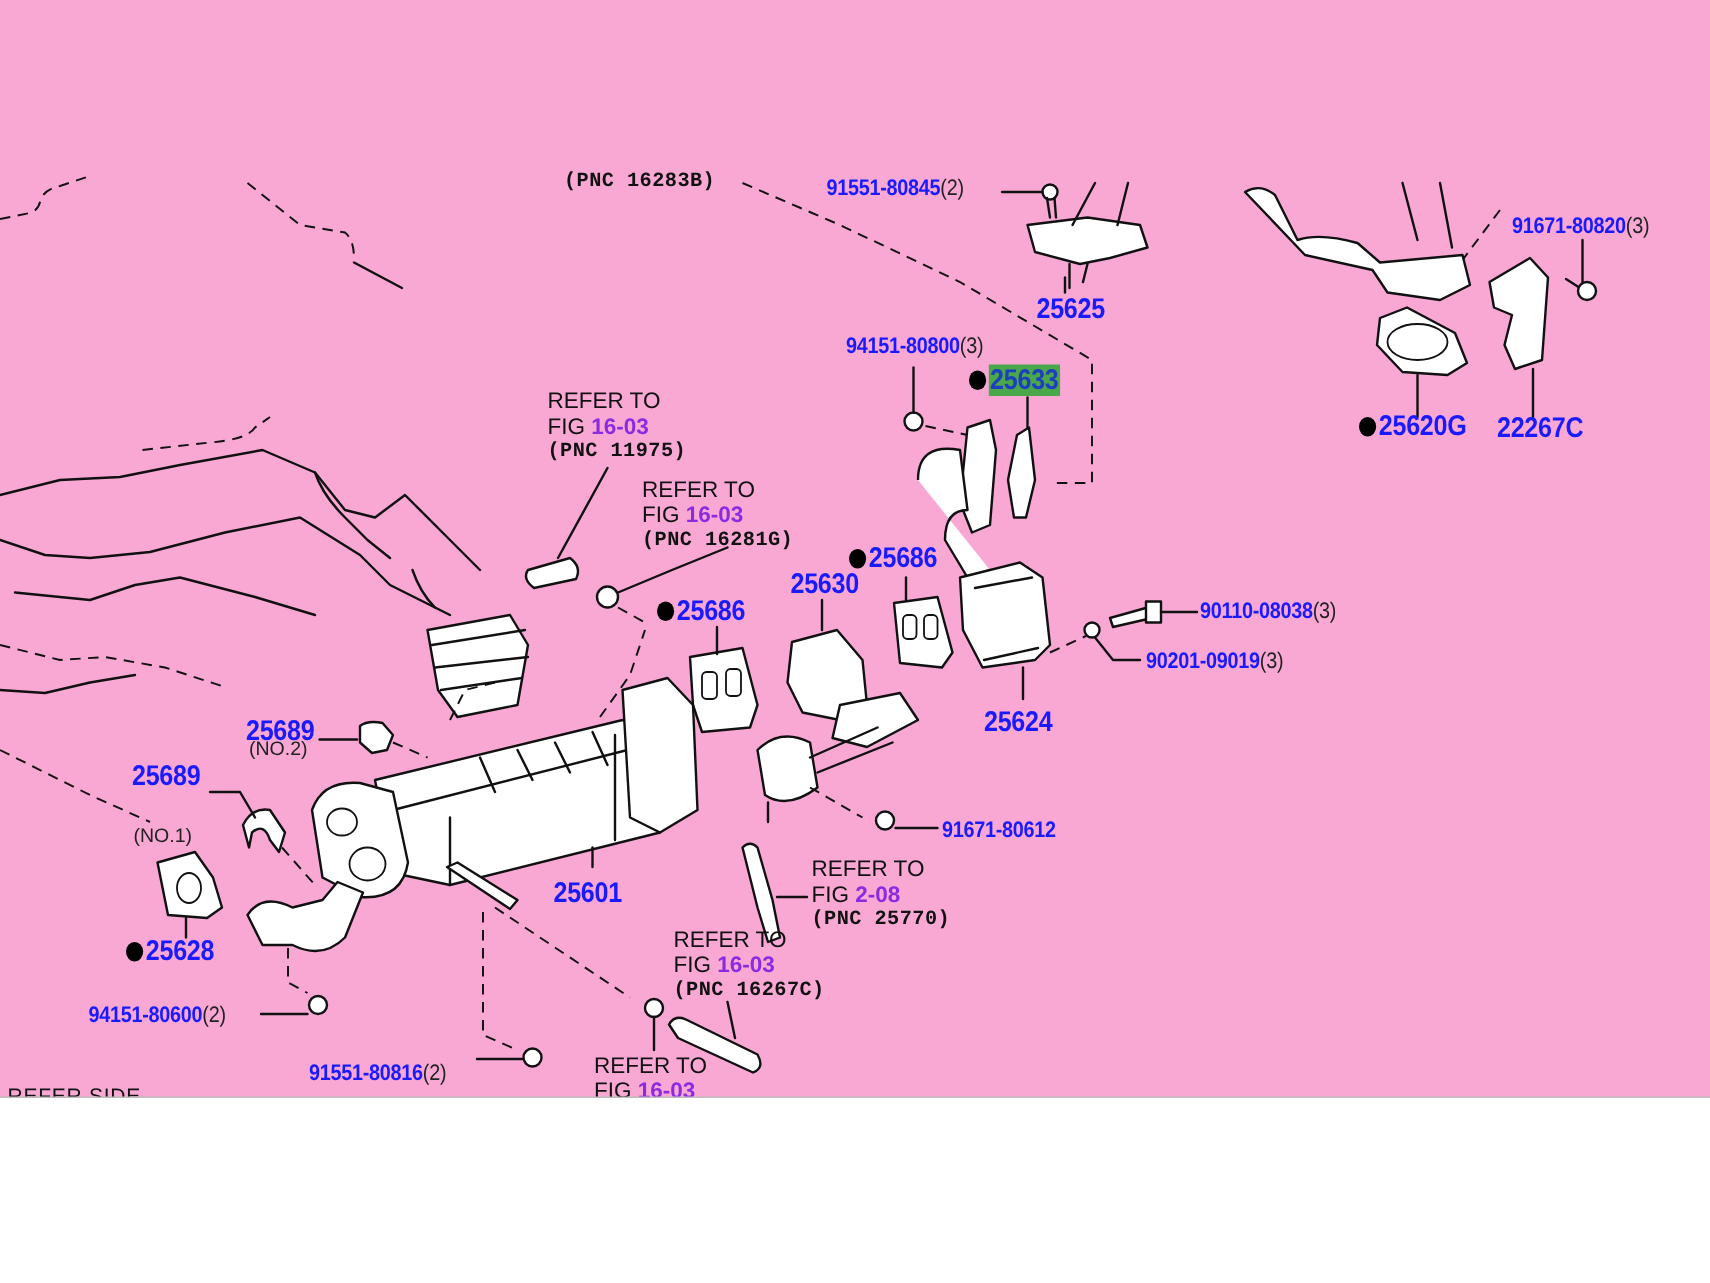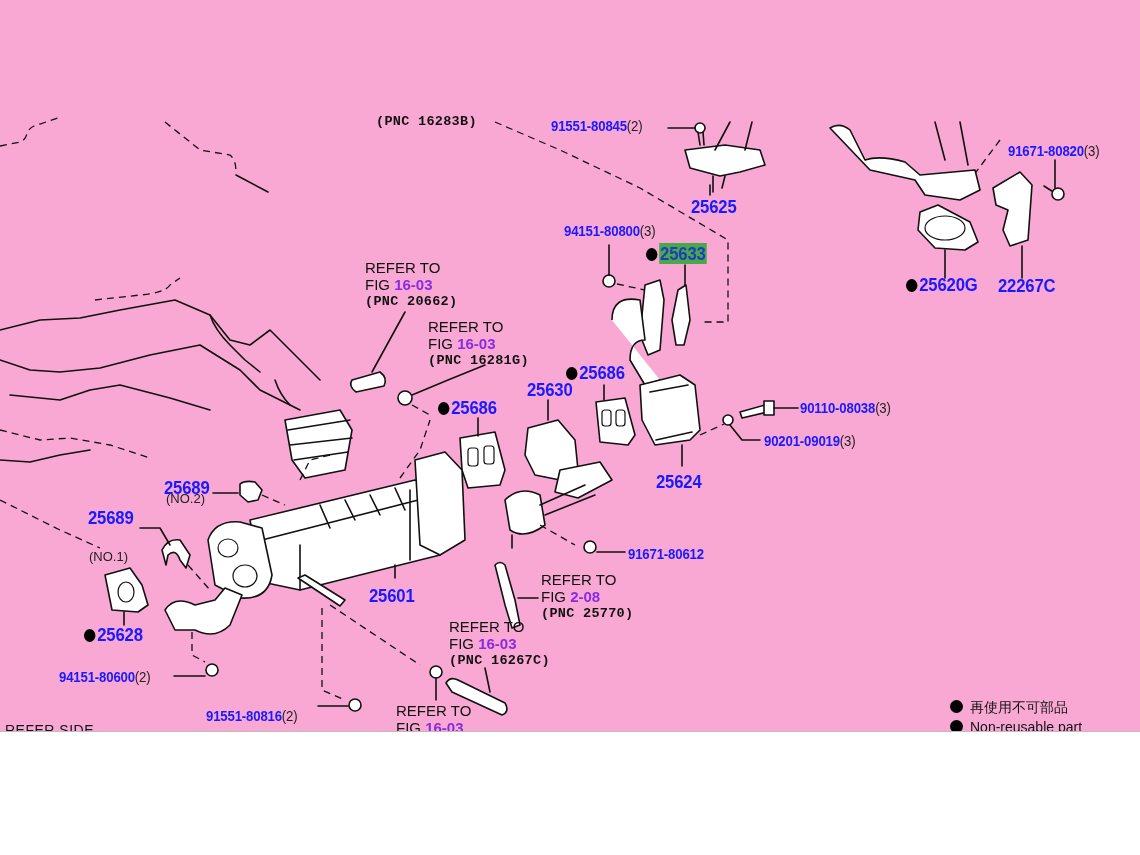--- a/index.html
+++ b/index.html
@@ -251,21 +251,21 @@
     <span>94151-80600</span><span class="qty">(2)</span>
   </div>
 
   <div class="lbl pn" style="left:206px; top:708px;">
     <span>91551-80816</span><span class="qty">(2)</span>
   </div>
 
   <div class="lbl ref" style="left:365px; top:259px;">
     <div>REFER TO</div>
     <div><span>FIG </span><span class="fig">16-03</span></div>
-    <div class="pnc">(PNC 20662)</div>
+    <div class="pnc">(PNC 11975)</div>
   </div>
 
   <div class="lbl ref" style="left:428px; top:318px;">
     <div>REFER TO</div>
     <div><span>FIG </span><span class="fig">16-03</span></div>
     <div class="pnc">(PNC 16281G)</div>
   </div>
 
   <div class="lbl ref" style="left:541px; top:571px;">
     <div>REFER TO</div>
@@ -279,19 +279,15 @@
     <div class="pnc">(PNC 16267C)</div>
   </div>
 
   <div class="lbl ref" style="left:396px; top:702px;">
     <div>REFER TO</div>
     <div><span>FIG </span><span class="fig">16-03</span></div>
   </div>
 
   <div class="front">REFER SIDE</div>
 
-  <div class="legend">
-    <div><span class="bul"></span><span>再使用不可部品</span></div>
-    <div><span class="bul"></span><span>Non-reusable part</span></div>
-  </div>
 </div>
 
 <div id="bottom-rule"></div>
 
 </body></html>

